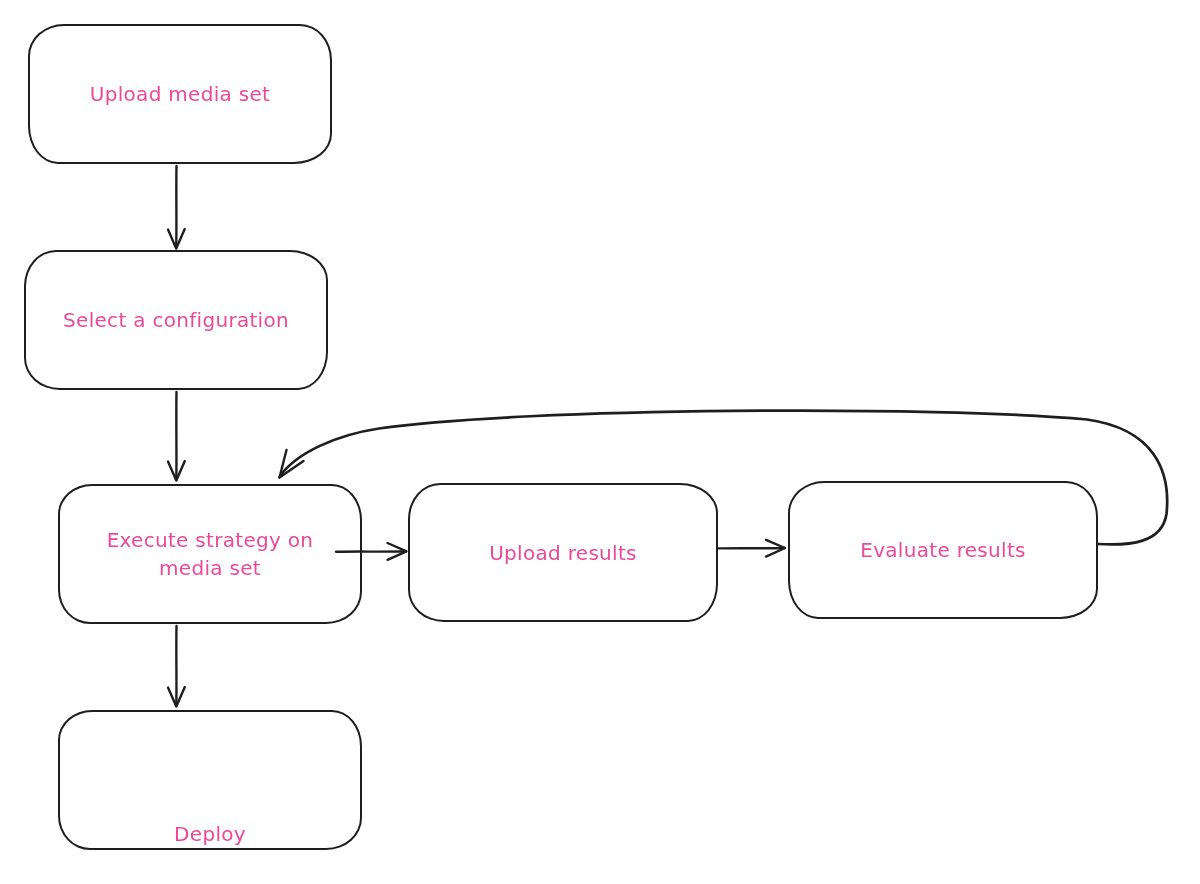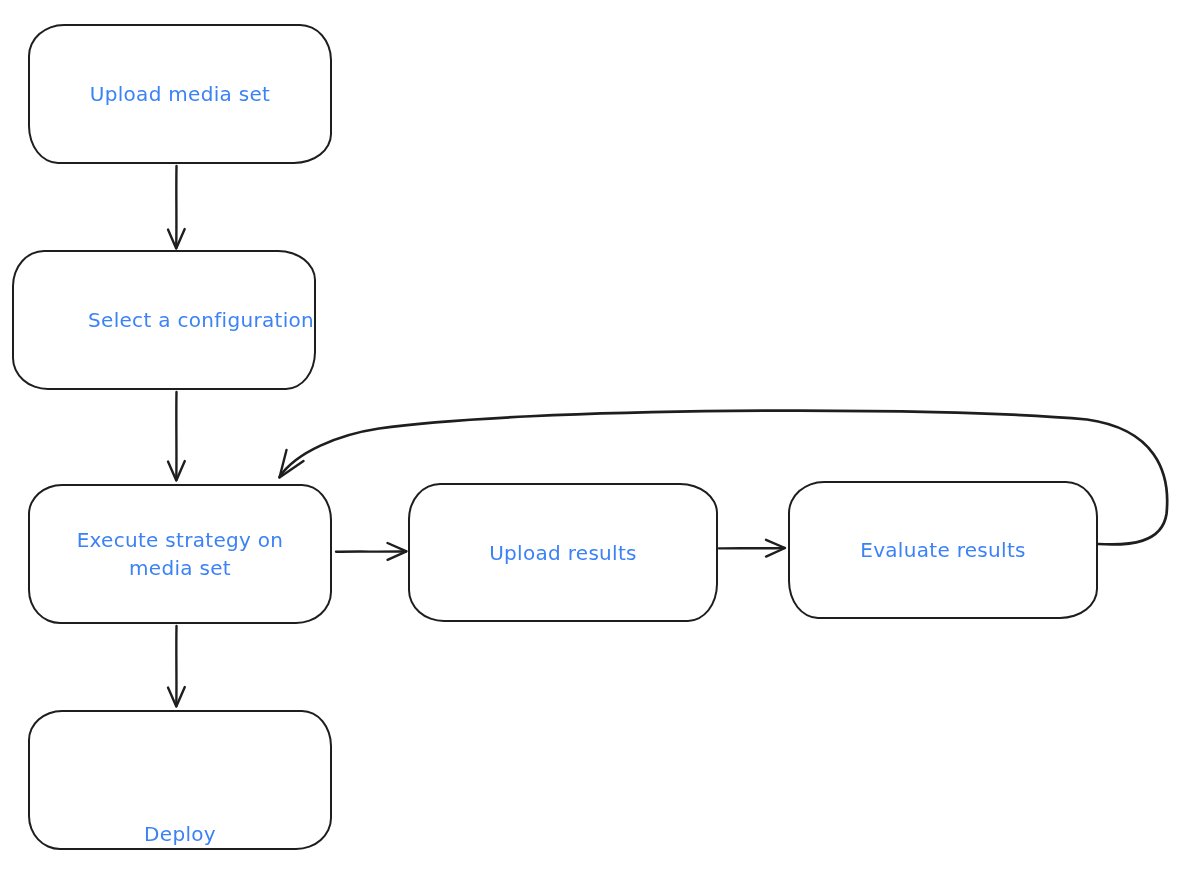--- a/index.html
+++ b/index.html
@@ -6,44 +6,44 @@
     margin: 0;
     padding: 0;
     background: #ffffff;
   }
   #canvas {
     position: relative;
     width: 1200px;
     height: 884px;
     background: #ffffff;
     font-family: "DejaVu Sans", sans-serif;
-    color: #3b82f6;
+    color: #ec4899;
     overflow: hidden;
   }
   .node {
     position: absolute;
     box-sizing: border-box;
     background: #ffffff;
     border: 2.4px solid #1e1e1e;
     display: flex;
     flex-direction: column;
     align-items: center;
     justify-content: center;
     text-align: center;
     font-size: 20px;
     letter-spacing: 0.3px;
     line-height: 28px;
   }
   
   .node.r1 { border-radius: 36px 32px 38px 30px / 32px 36px 30px 38px; }
   .node.r2 { border-radius: 32px 38px 30px 36px / 36px 30px 38px 32px; }
-  .node.r3 { border-radius: 34px 30px 36px 32px / 30px 36px 32px 34px; }
+  .node.r3 { border-radius: 34px 30px 36px 32px / 30px 36px 32px 34px; margin-left: 30px; }
 
   #n-upload   { left: 28px;  top: 24px;  width: 304px; height: 140px; }
-  #n-select   { left: 12px;  top: 250px; width: 304px; height: 140px; align-items: flex-end; }
+  #n-select   { left: 24px;  top: 250px; width: 304px; height: 140px; }
   #n-execute  { left: 28px;  top: 484px; width: 304px; height: 140px; padding: 0 18px; }
   #n-preview  { left: 408px; top: 483px; width: 310px; height: 139px; }
   #n-evaluate { left: 788px; top: 481px; width: 310px; height: 138px; }
   #n-deploy   { left: 28px;  top: 710px; width: 304px; height: 140px; justify-content: flex-end; }
 
   #edges {
     position: absolute;
     left: 0;
     top: 0;
     width: 1200px;

